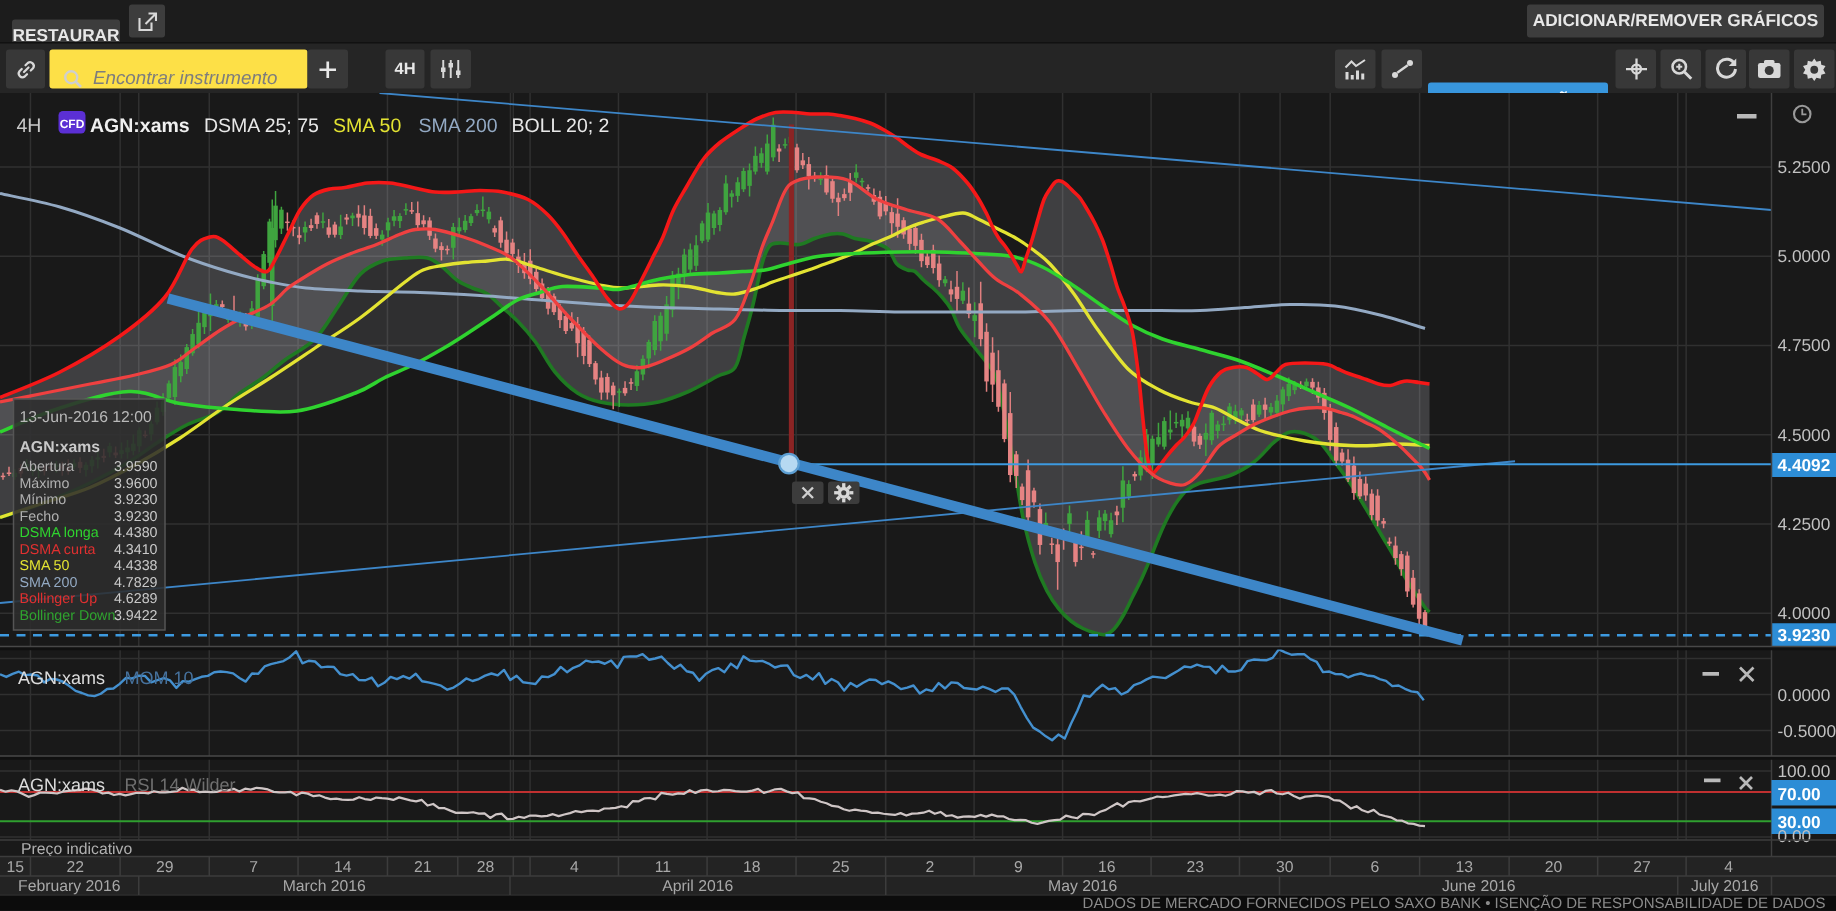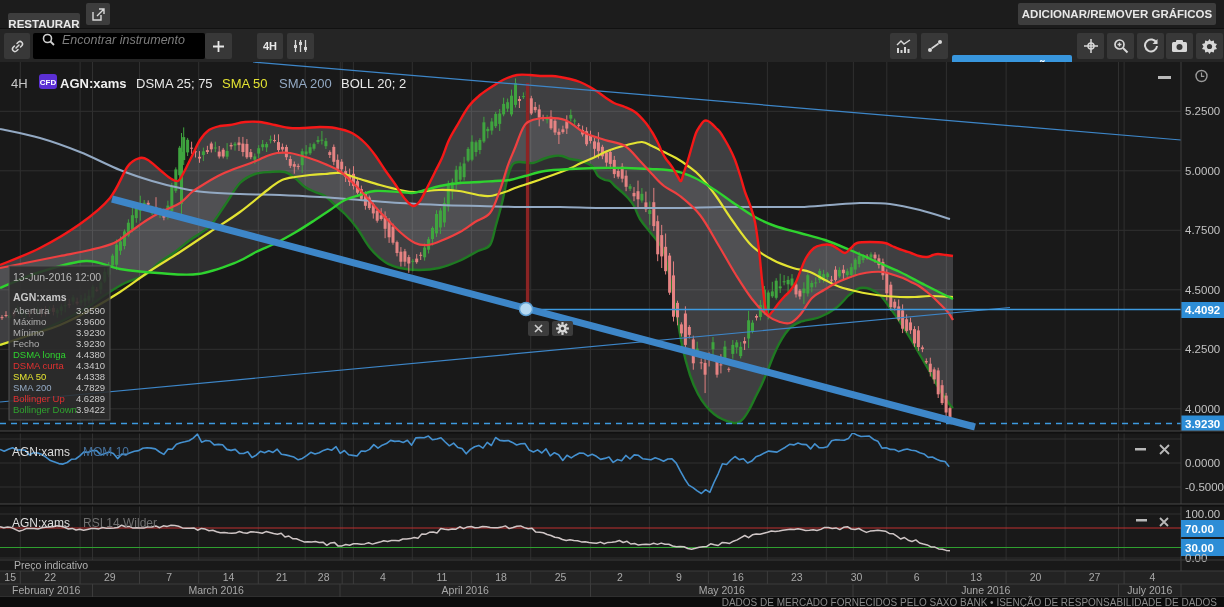--- a/index.html
+++ b/index.html
@@ -1,22 +1,22 @@
 <!DOCTYPE html>
 <html><head><meta charset="utf-8">
 <style>
 * { margin:0; padding:0; box-sizing:border-box; }
 body { width:1224px; height:607px; background:#151515; font-family:"Liberation Sans",sans-serif; overflow:hidden; }
 .topbar { position:absolute; left:0; top:0; width:1224px; height:28px; background:#1c1c1c; }
 .toolbar { position:absolute; left:0; top:28px; width:1224px; height:34px; background:#252525; border-top:1px solid #111; }
 .btn { position:absolute; background:#3d3d3d; border-radius:2px; color:#e8e8e8; font-size:11.5px; font-weight:bold;
   display:flex; align-items:center; justify-content:center; }
 .tbtn { position:absolute; top:4px; height:26px; background:#383838; border-radius:2px; display:flex; align-items:center; justify-content:center; }
-.search { position:absolute; left:33px; top:4px; width:172px; height:26px; background:#000000; border-radius:2px;
-  display:flex; align-items:flex-start; color:#8a8a8a; }
+.search { position:absolute; left:33px; top:4px; width:172px; height:26px; background:#fde047; border-radius:2px;
+  display:flex; align-items:flex-end; color:#8a8a8a; }
 .search .ph { font-style:italic; font-size:12.5px; color:#7d7d7d; }
 svg { position:absolute; left:0; top:0; }
 </style></head>
 <body>
 <div class="topbar">
   <div class="btn" style="left:8px;top:3px;width:72px;height:22px;margin-top:10px;">RESTAURAR</div>
   <div class="btn" style="left:86px;top:3px;width:24px;height:22px;">
     <svg width="13" height="13" viewBox="0 0 13 13" style="position:static">
         <path d="M1,4 V12 H9 V7 M5,8 L12,1 M7,1 h5 v5" stroke="#d8d8d8" stroke-width="1.4" fill="none"></path>
       </svg>

